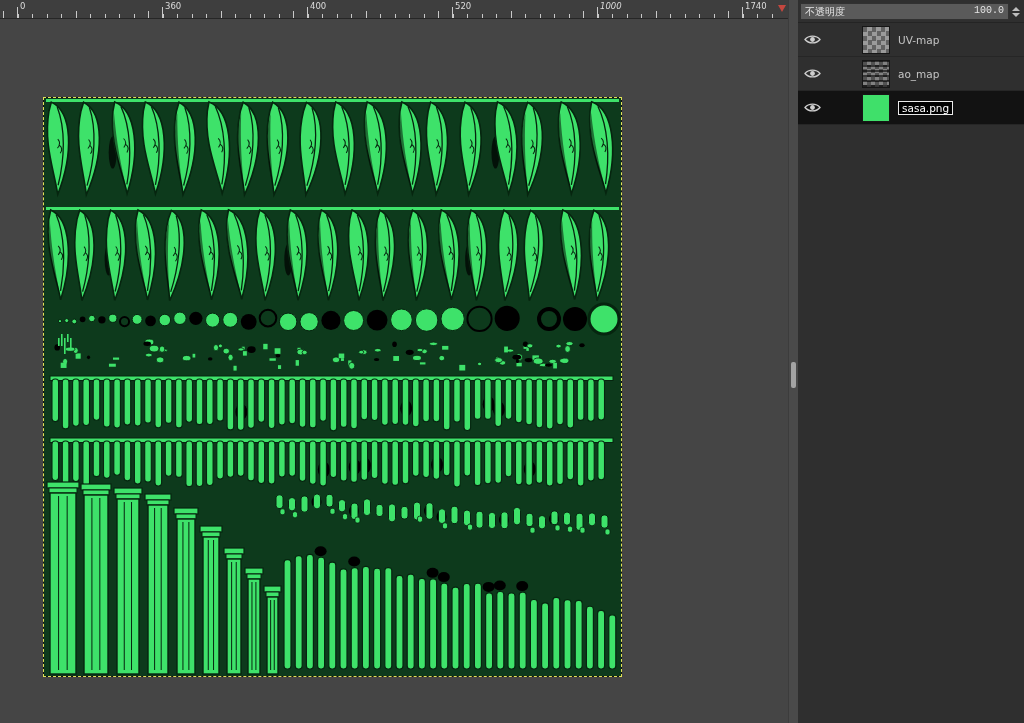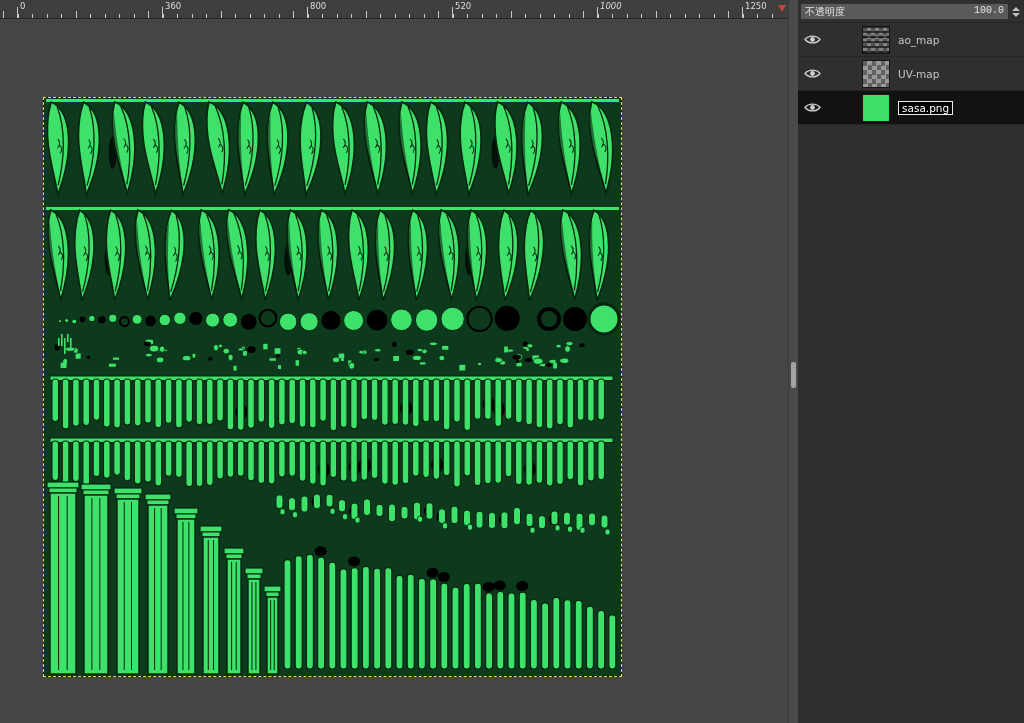--- a/index.html
+++ b/index.html
@@ -113,27 +113,27 @@
         <div class="tick minor" style="left: 713.5px;"></div>
         <div class="tick mid" style="left: 728px;"></div>
         <div class="tick minor" style="left: 742.5px;"></div>
         <div class="tick minor" style="left: 757px;"></div>
         <div class="tick minor" style="left: 771.5px;"></div>
         <div class="tick major" style="left: 17px;"></div>
         <div class="tick-label" style="left: 20px;">0</div>
         <div class="tick major" style="left: 162px;"></div>
         <div class="tick-label" style="left: 165px;">360</div>
         <div class="tick major" style="left: 307px;"></div>
-        <div class="tick-label" style="left: 310px;">800</div>
+        <div class="tick-label" style="left: 310px;">400</div>
         <div class="tick major" style="left: 452px;"></div>
         <div class="tick-label" style="left: 455px;">520</div>
         <div class="tick major" style="left: 597px;"></div>
         <div class="tick-label" style="left: 600px; font-style: italic;">1000</div>
         <div class="tick major" style="left: 742px;"></div>
-        <div class="tick-label" style="left: 745px;">1250</div>
+        <div class="tick-label" style="left: 745px;">1740</div>
       </div>
     <div class="ruler-end">
       <span class="ruler-end-glyph"></span>
     </div>
     <div class="image-wrap">
       <svg id="texture-svg" width="577" height="578" viewBox="0 0 577 578">
           <rect x="0" y="0" width="577" height="578" fill="#0d3a1c"></rect>
           <rect x="2" y="1" width="573" height="3" fill="#3ee26a"></rect>
           <rect x="2" y="109" width="573" height="3" fill="#3ee26a"></rect>
           <g transform="translate(4.3,4) rotate(2.2)">
@@ -739,33 +739,33 @@
 
     <div id="layers-list">
         <div class="layer-row">
           <div class="eye-cell">
             <svg width="17" height="11" viewBox="0 0 17 11">
               <path d="M1 5.5 C4.5 1 12.5 1 16 5.5 C12.5 10 4.5 10 1 5.5 Z" fill="none" stroke="#cfcfcf" stroke-width="1.3"></path>
               <circle cx="8.5" cy="5.5" r="2.4" fill="#cfcfcf"></circle>
             </svg>
           </div>
           <div class="link-cell"></div>
-          <div class="thumb thumb-checker-dark"></div>
-          <span class="lname">ao_map</span>
+          <div class="thumb thumb-checker"></div>
+          <span class="lname">UV-map</span>
         </div>
         <div class="layer-row">
           <div class="eye-cell">
             <svg width="17" height="11" viewBox="0 0 17 11">
               <path d="M1 5.5 C4.5 1 12.5 1 16 5.5 C12.5 10 4.5 10 1 5.5 Z" fill="none" stroke="#cfcfcf" stroke-width="1.3"></path>
               <circle cx="8.5" cy="5.5" r="2.4" fill="#cfcfcf"></circle>
             </svg>
           </div>
           <div class="link-cell"></div>
-          <div class="thumb thumb-checker"></div>
-          <span class="lname">UV-map</span>
+          <div class="thumb thumb-checker-dark"></div>
+          <span class="lname">ao_map</span>
         </div>
         <div class="layer-row selected">
           <div class="eye-cell">
             <svg width="17" height="11" viewBox="0 0 17 11">
               <path d="M1 5.5 C4.5 1 12.5 1 16 5.5 C12.5 10 4.5 10 1 5.5 Z" fill="none" stroke="#cfcfcf" stroke-width="1.3"></path>
               <circle cx="8.5" cy="5.5" r="2.4" fill="#cfcfcf"></circle>
             </svg>
           </div>
           <div class="link-cell"></div>
           <div class="thumb thumb-solid-green"></div>

